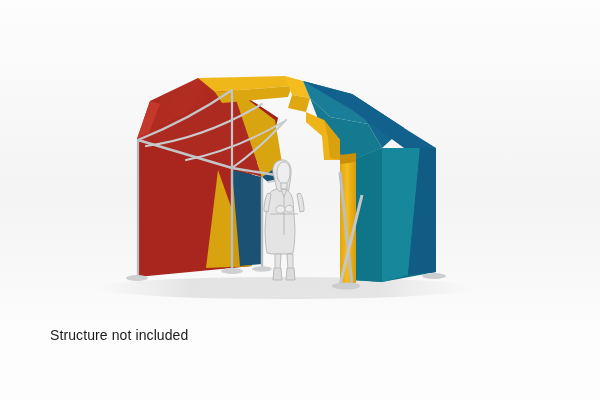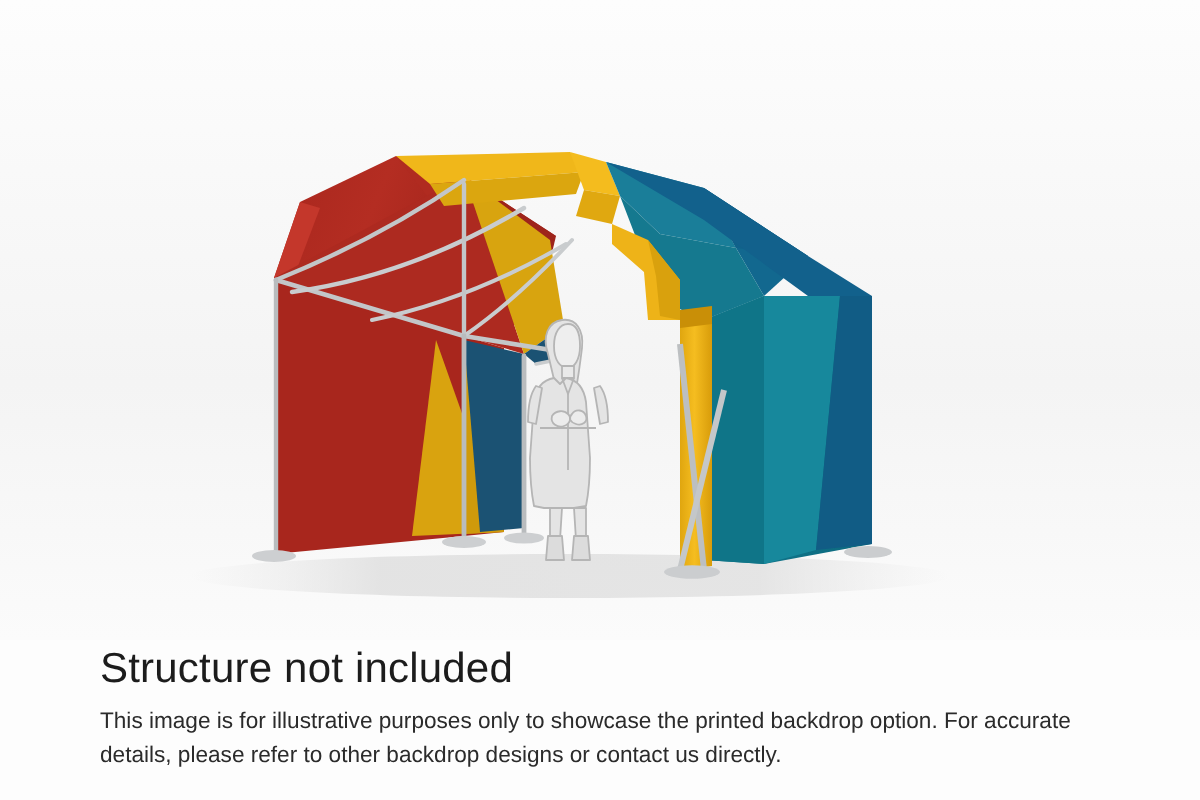--- a/index.html
+++ b/index.html
@@ -34,21 +34,21 @@
     height: 320px;
   }
   #caption-block {
     position: absolute;
     left: 50px;
     top: 322px;
     width: 520px;
   }
   #caption-heading {
     font-family: "Liberation Sans", sans-serif;
-    font-size: 21px;
+    font-size: 14px;
     font-weight: 400;
     line-height: 26px;
     color: #1c1c1c;
     letter-spacing: 0.1px;
     margin: 0 0 5px 0;
     white-space: nowrap;
   }
   #caption-body {
     font-family: "Liberation Sans", sans-serif;
     font-size: 11.3px;
@@ -208,16 +208,15 @@
 
         <path d="M274,268 l7,0 l1,12 l-9,0 z" fill="#dcdcdc"></path>
         <path d="M287,268 l7,0 l1,12 l-9,0 z" fill="#dcdcdc"></path>
       </g>
 
     </svg>
   </div>
 
   <div id="caption-block">
     <h1 id="caption-heading">Structure not included</h1>
-    <p id="caption-body">This image is for illustrative purposes only to showcase the printed backdrop option. For accurate details, please refer to other backdrop designs or contact us directly.</p>
   </div>
 
 </div>
 
 </body></html>

